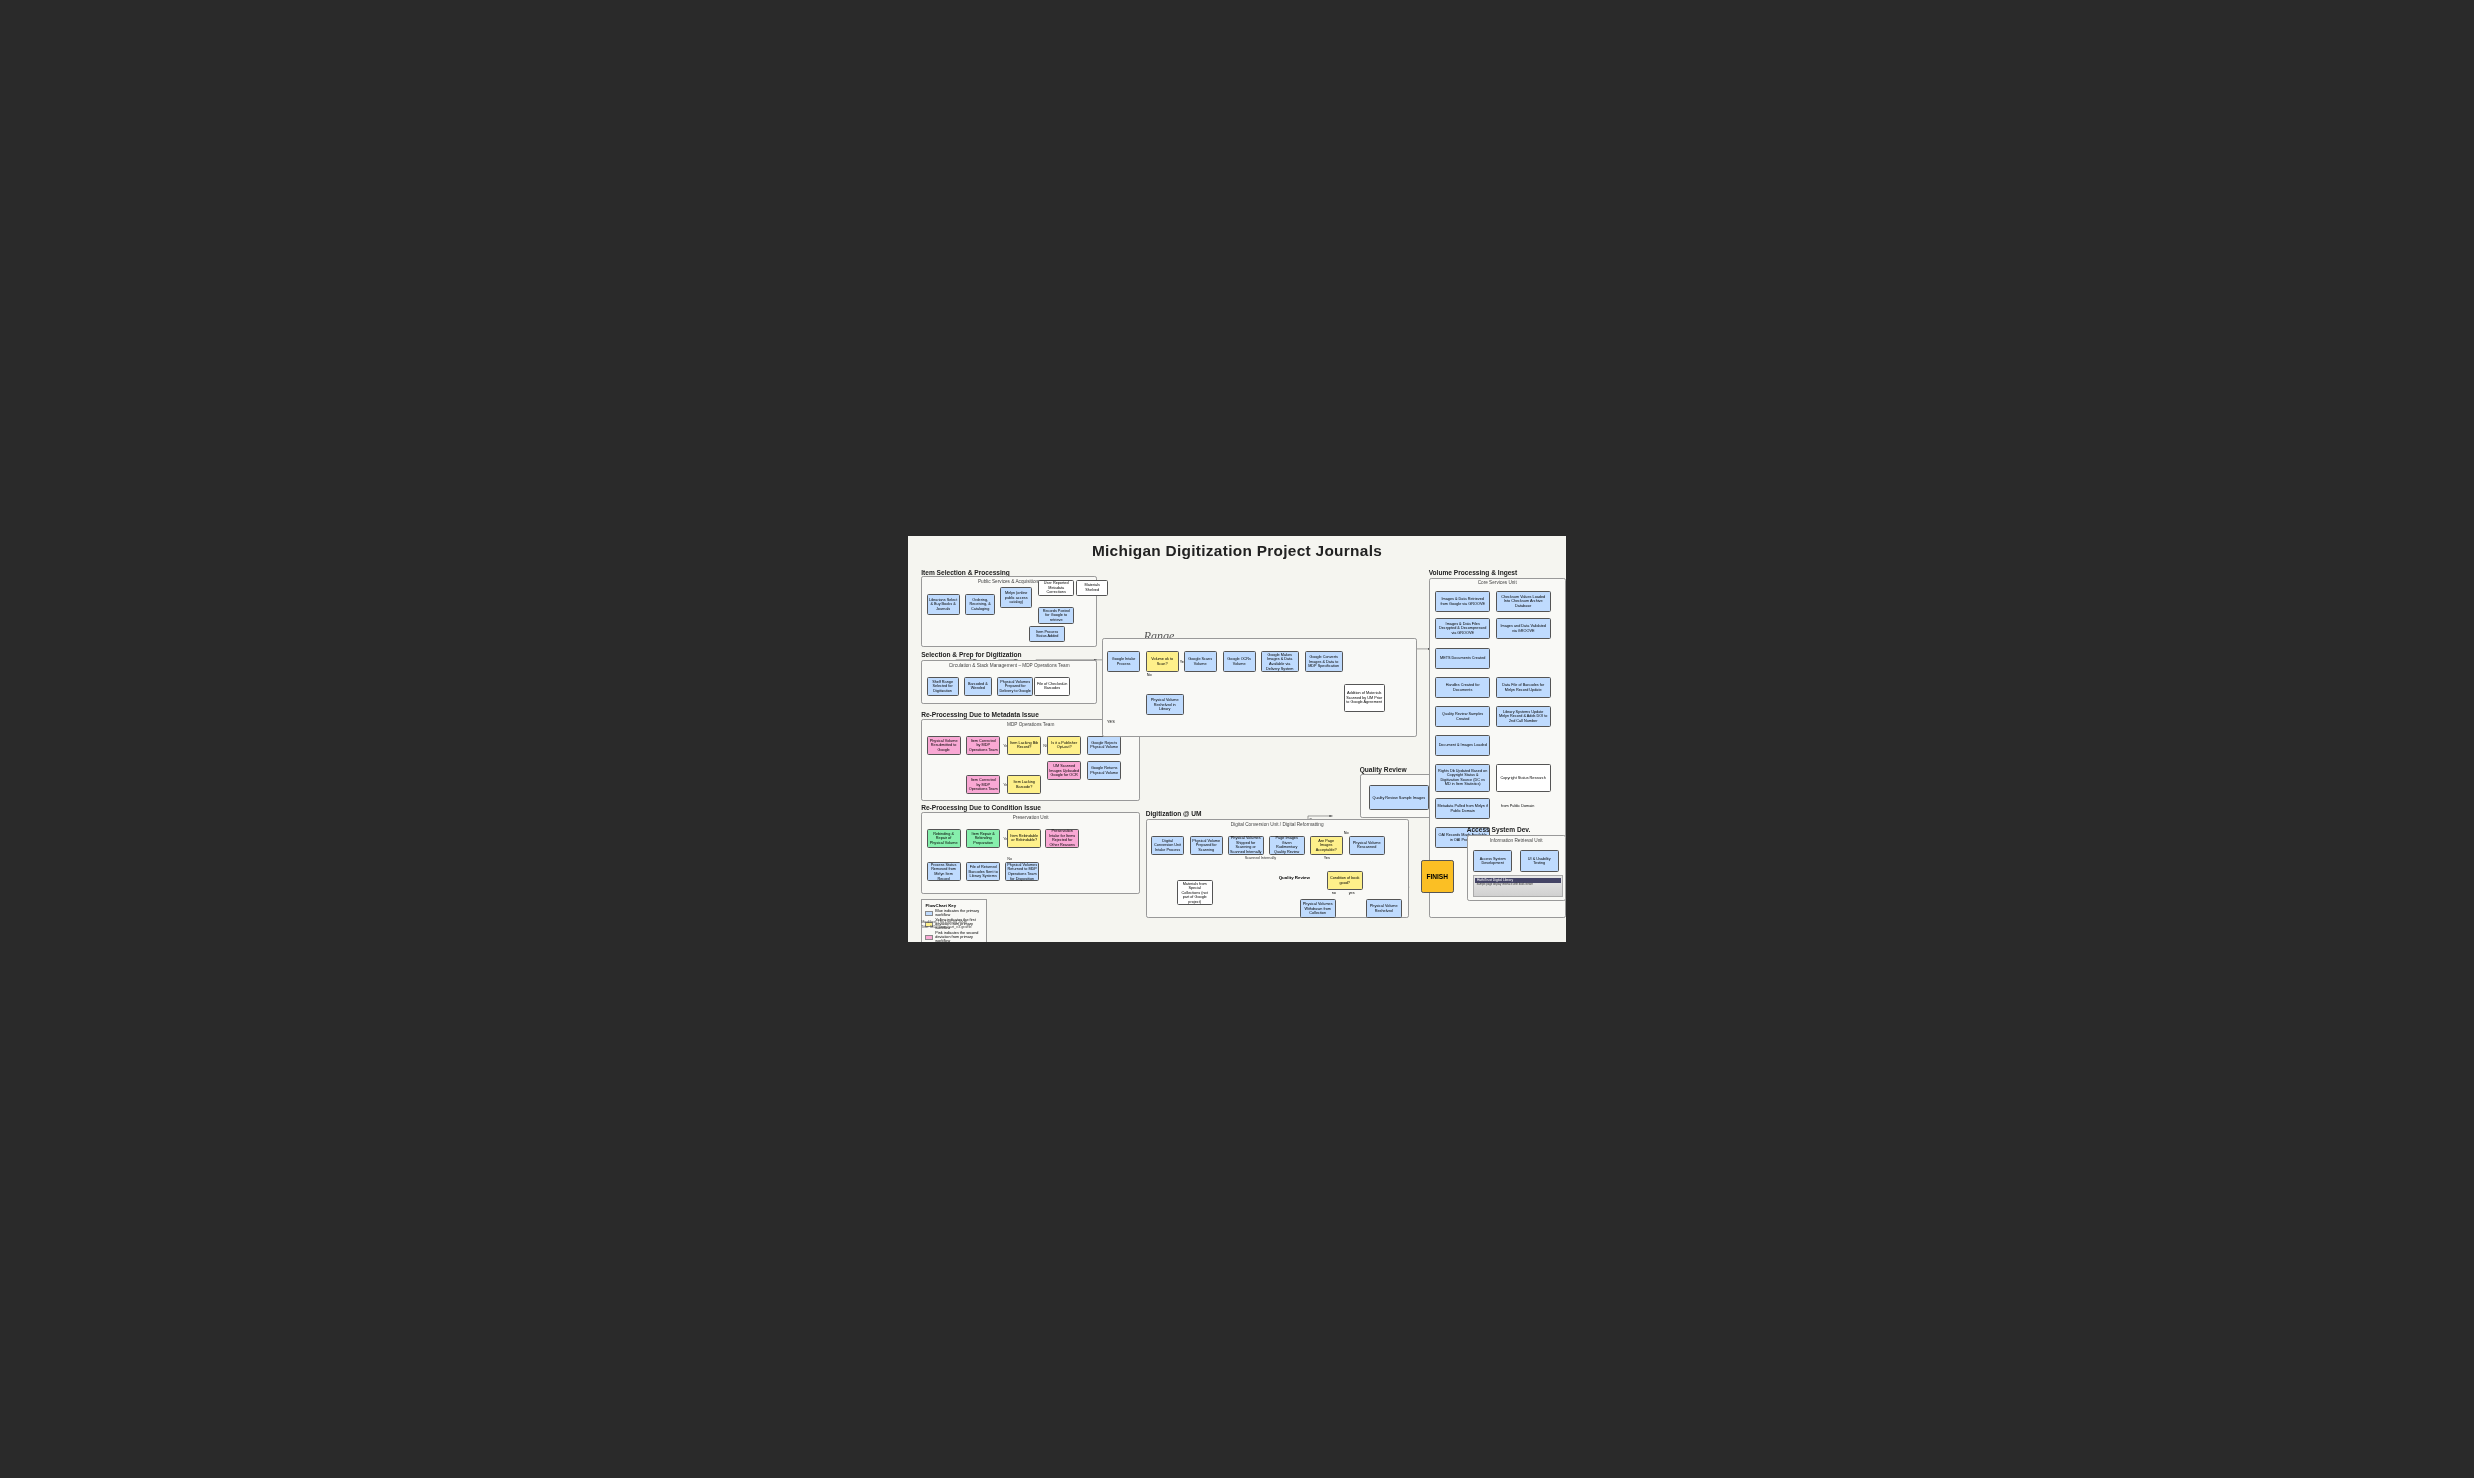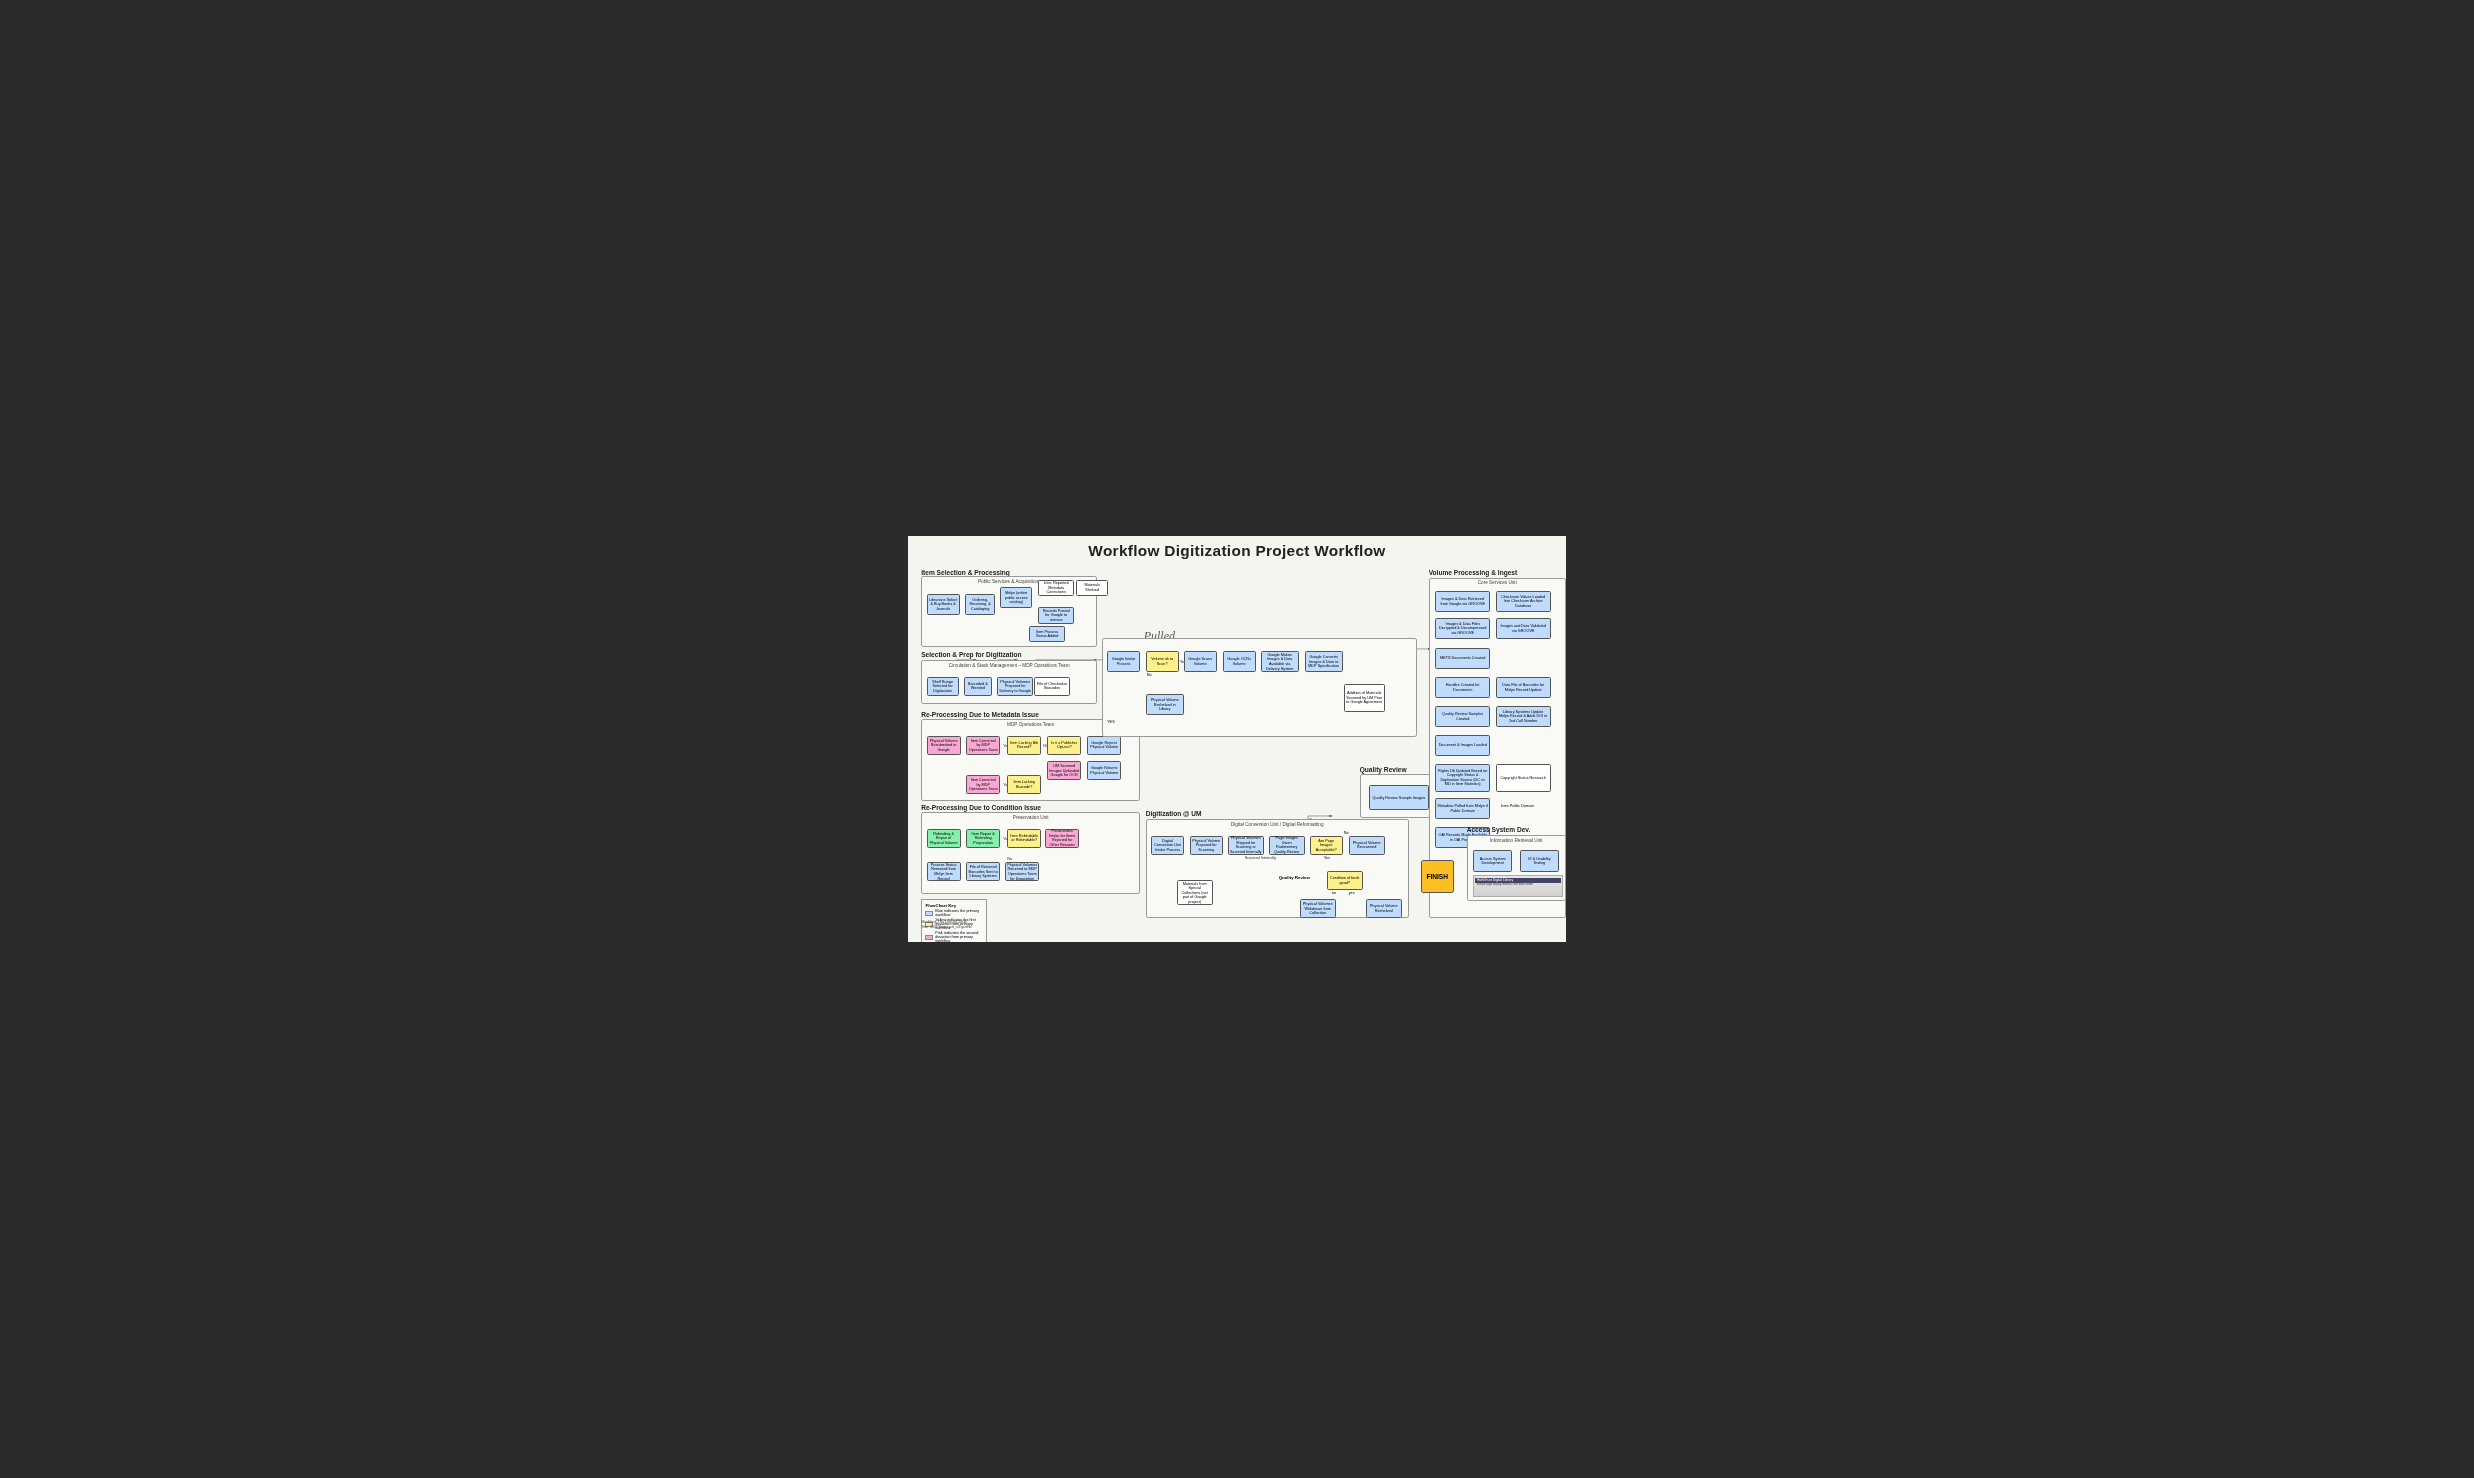--- a/index.html
+++ b/index.html
@@ -120,21 +120,21 @@
     line { stroke: #555; stroke-width: 1; }
     text.arrow-label {
       font-size: 7px;
       fill: #333;
     }
   </style>
 </head>
 <body>
 
 <div class="page-wrapper">
-  <h1 class="main-title">Workflow Digitization Project Workflow</h1>
+  <h1 class="main-title">Michigan Digitization Project Journals</h1>
 
   <div class="workflow-canvas">
 
     <svg class="arrows-svg" viewBox="0 0 1172 670" width="643" height="367">
       <defs>
         <marker id="arrowhead" markerWidth="6" markerHeight="4" refX="6" refY="2" orient="auto">
           <polygon points="0 0, 6 2, 0 4" fill="#555"></polygon>
         </marker>
       </defs>
 
@@ -270,21 +270,21 @@
       <div class="key-item">
         <div class="key-color" style="background:#f9a8d4;"></div>
         <span>Pink indicates the second deviation from primary workflow</span>
       </div>
       <div class="key-item">
 
         <span>Green indicates the third deviation from primary workflow</span>
       </div>
     </div>
 
-    <div class="google-header" style="left:228px;top:65px;">Pulled</div>
+    <div class="google-header" style="left:228px;top:65px;">Range</div>
     <div class="section-box" style="left:186px;top:74px;width:315px;height:99px;">
 
       <div class="node light-blue" style="left:4.4px;top:12px;width:33px;height:21px;">Google Intake Process</div>
       <div class="node yellow" style="left:43px;top:12px;width:33px;height:21px;">Volume ok to Scan?</div>
       <div style="position:absolute;left:77px;top:21px;font-size:3.8px;">Yes</div>
       <div class="node light-blue" style="left:81px;top:12px;width:33px;height:21px;">Google Scans Volume</div>
       <div class="node light-blue" style="left:120px;top:12px;width:33px;height:21px;">Google OCRs Volume</div>
       <div class="node light-blue" style="left:158px;top:12px;width:38px;height:21px;">Google Makes Images &amp; Data Available via Delivery System</div>
       <div class="node light-blue" style="left:202px;top:12px;width:38px;height:21px;">Google Converts Images &amp; Data to MDP Specification</div>
 

